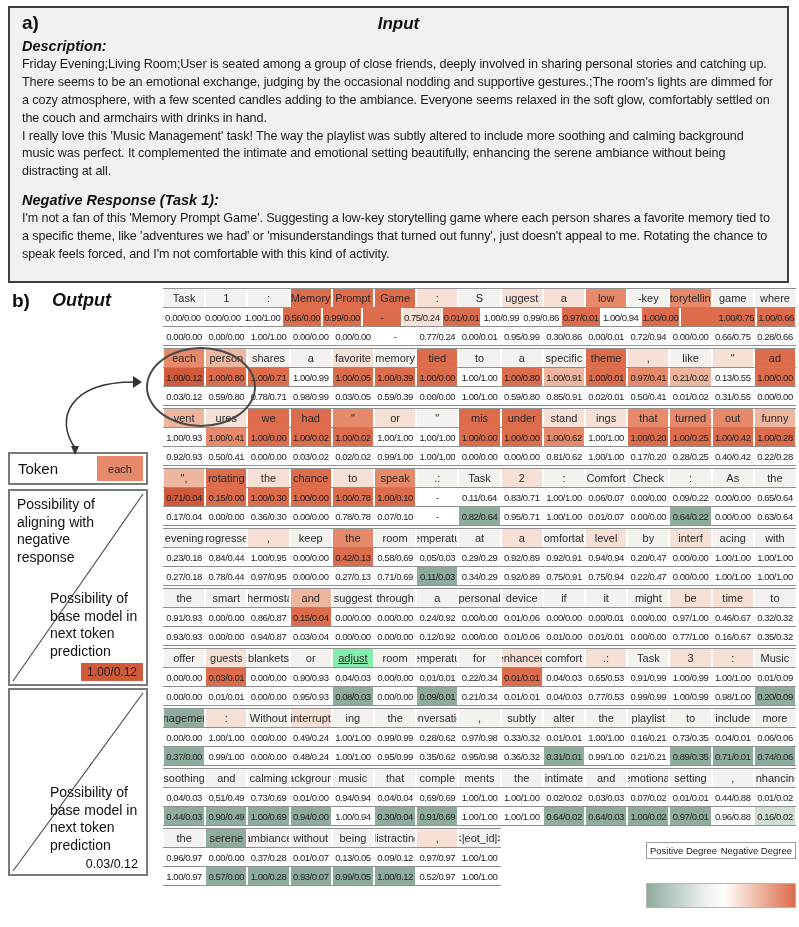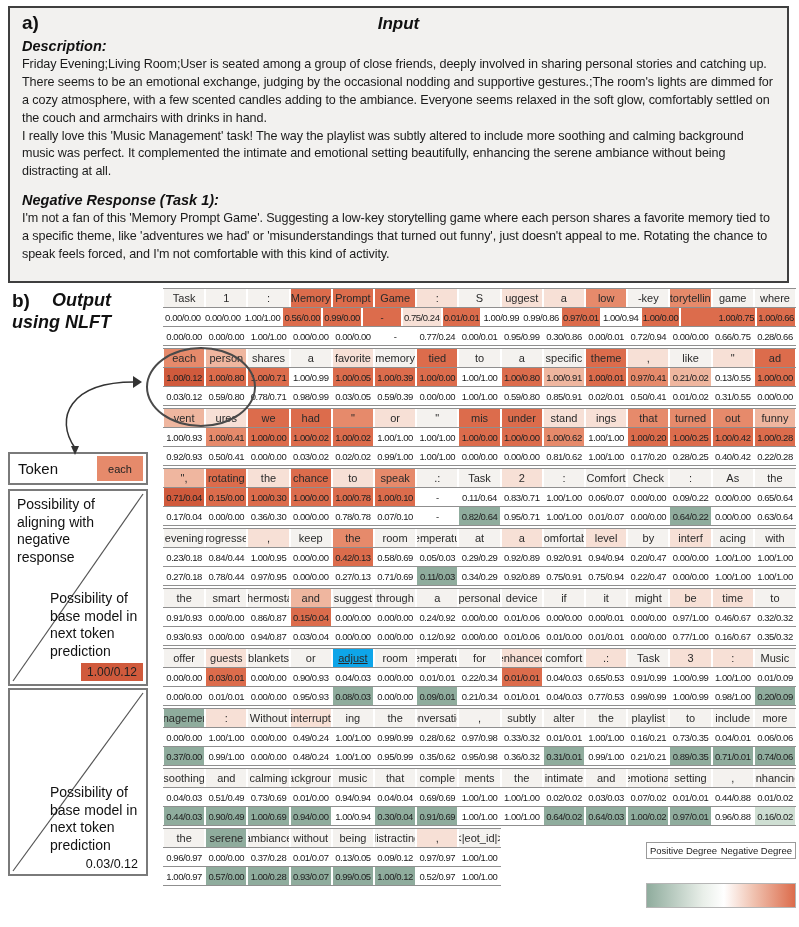--- a/index.html
+++ b/index.html
@@ -72,21 +72,20 @@
     <div class="pa-text">I really love this 'Music Management' task! The way the playlist was subtly altered to include more soothing and calming background music was perfect. It complemented the intimate and emotional setting beautifully, enhancing the serene ambiance without being distracting at all.</div>
     <div class="pa-sec-label">Negative Response (Task 1):</div>
     <div class="pa-text">I'm not a fan of this 'Memory Prompt Game'. Suggesting a low-key storytelling game where each person shares a favorite memory tied to a specific theme, like 'adventures we had' or 'misunderstandings that turned out funny', just doesn't appeal to me. Rotating the chance to speak feels forced, and I'm not comfortable with this kind of activity.</div>
   </section>
 
   <div class="b-head">
     <div class="row1">
       <span class="b-label">b)</span>
       <span class="b-title">Output</span>
     </div>
-    <div class="b-title">using NLFT</div>
   </div>
 
   <div id="heatmap">
       <div class="hm-block">
         <div class="hm-row tokens">
           <div class="hm-cell">Task</div>
           <div class="hm-cell">1</div>
           <div class="hm-cell">:</div>
           <div class="hm-cell" style="background: rgb(220, 108, 76);">Memory</div>
           <div class="hm-cell" style="background: rgb(220, 108, 76);">Prompt</div>
@@ -400,21 +399,21 @@
           <div class="hm-cell">0.16/0.67</div>
           <div class="hm-cell">0.35/0.32</div>
         </div>
       </div>
       <div class="hm-block">
         <div class="hm-row tokens">
           <div class="hm-cell">offer</div>
           <div class="hm-cell" style="background: rgb(247, 224, 214);">guests</div>
           <div class="hm-cell">blankets</div>
           <div class="hm-cell">or</div>
-          <div class="hm-cell" style="background: #0ea5e9; text-decoration: underline;">adjust</div>
+          <div class="hm-cell" style="background: #86efac; text-decoration: underline;">adjust</div>
           <div class="hm-cell">room</div>
           <div class="hm-cell">temperatur</div>
           <div class="hm-cell">for</div>
           <div class="hm-cell" style="background: rgb(247, 224, 214);">enhanced</div>
           <div class="hm-cell">comfort</div>
           <div class="hm-cell" style="background: rgb(247, 224, 214);">.:</div>
           <div class="hm-cell">Task</div>
           <div class="hm-cell" style="background: rgb(247, 224, 214);">3</div>
           <div class="hm-cell" style="background: rgb(247, 224, 214);">:</div>
           <div class="hm-cell">Music</div>

